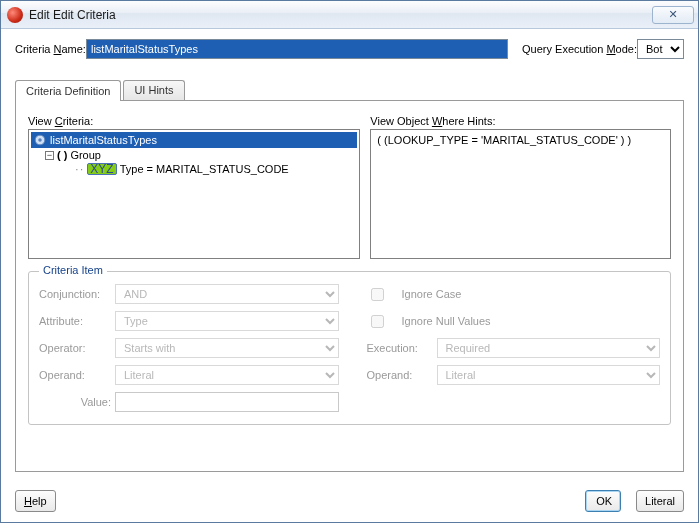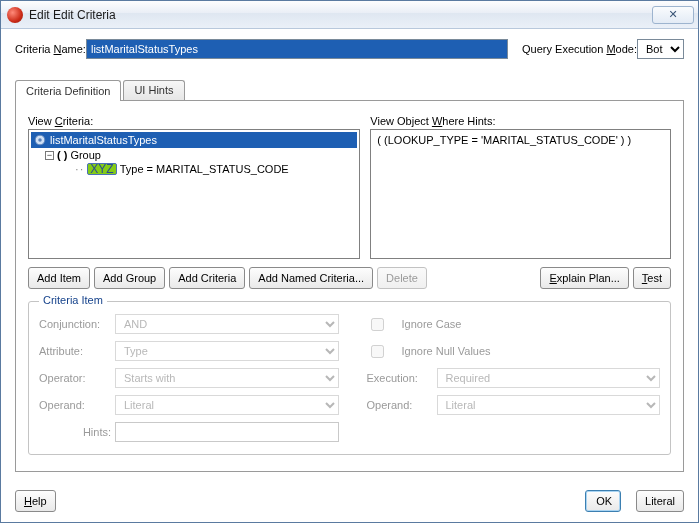--- a/index.html
+++ b/index.html
@@ -290,30 +290,20 @@
         <div class="crit-col" style="flex:0.95">
           <span class="label" style="margin-bottom:2px">
             <span>View Object </span><u>W</u><span>here Hints:</span>
           </span>
           <div class="panelbox">
             <div class="where-text">( (LOOKUP_TYPE = 'MARITAL_STATUS_CODE' ) )</div>
           </div>
         </div>
       </div>
 
-      <div class="btnbar">
-        <button class="std">Add Item</button>
-        <button class="std">Add Group</button>
-        <button class="std">Add Criteria</button>
-        <button class="std">Add Named Criteria...</button>
-        <button class="std" disabled="">Delete</button>
-        <span class="spacer"></span>
-        <button class="std"><u>E</u>xplain Plan...</button>
-        <button class="std"><u>T</u>est</button>
-      </div>
 
       <div class="groupbox">
         <span class="legend">Criteria Item</span>
         <div class="form-grid">
           <span class="fl">Conjunction:</span>
           <select disabled=""><option>AND</option></select>
           <span class="gapcol"></span>
           <div class="chk">
             <input type="checkbox" disabled="" style="">
             <span>Ignore Case</span>
@@ -332,21 +322,21 @@
           <span class="gapcol"></span>
           <span class="fl">Execution:</span>
           <select disabled=""><option>Required</option></select>
 
           <span class="fl">Operand:</span>
           <select disabled=""><option>Literal</option></select>
           <span class="gapcol"></span>
           <span class="fl">Operand:</span>
           <select disabled=""><option>Literal</option></select>
 
-          <span class="fl" style="text-align:right;padding-right:4px">Hints:</span>
+          <span class="fl" style="text-align:right;padding-right:4px">Value:</span>
           <input class="readonly" disabled="" value="" style="">
           <span class="gapcol"></span>
           <span></span>
             <span></span>
         </div>
       </div>
     </div>
   </div>
 
   <div class="footer">

